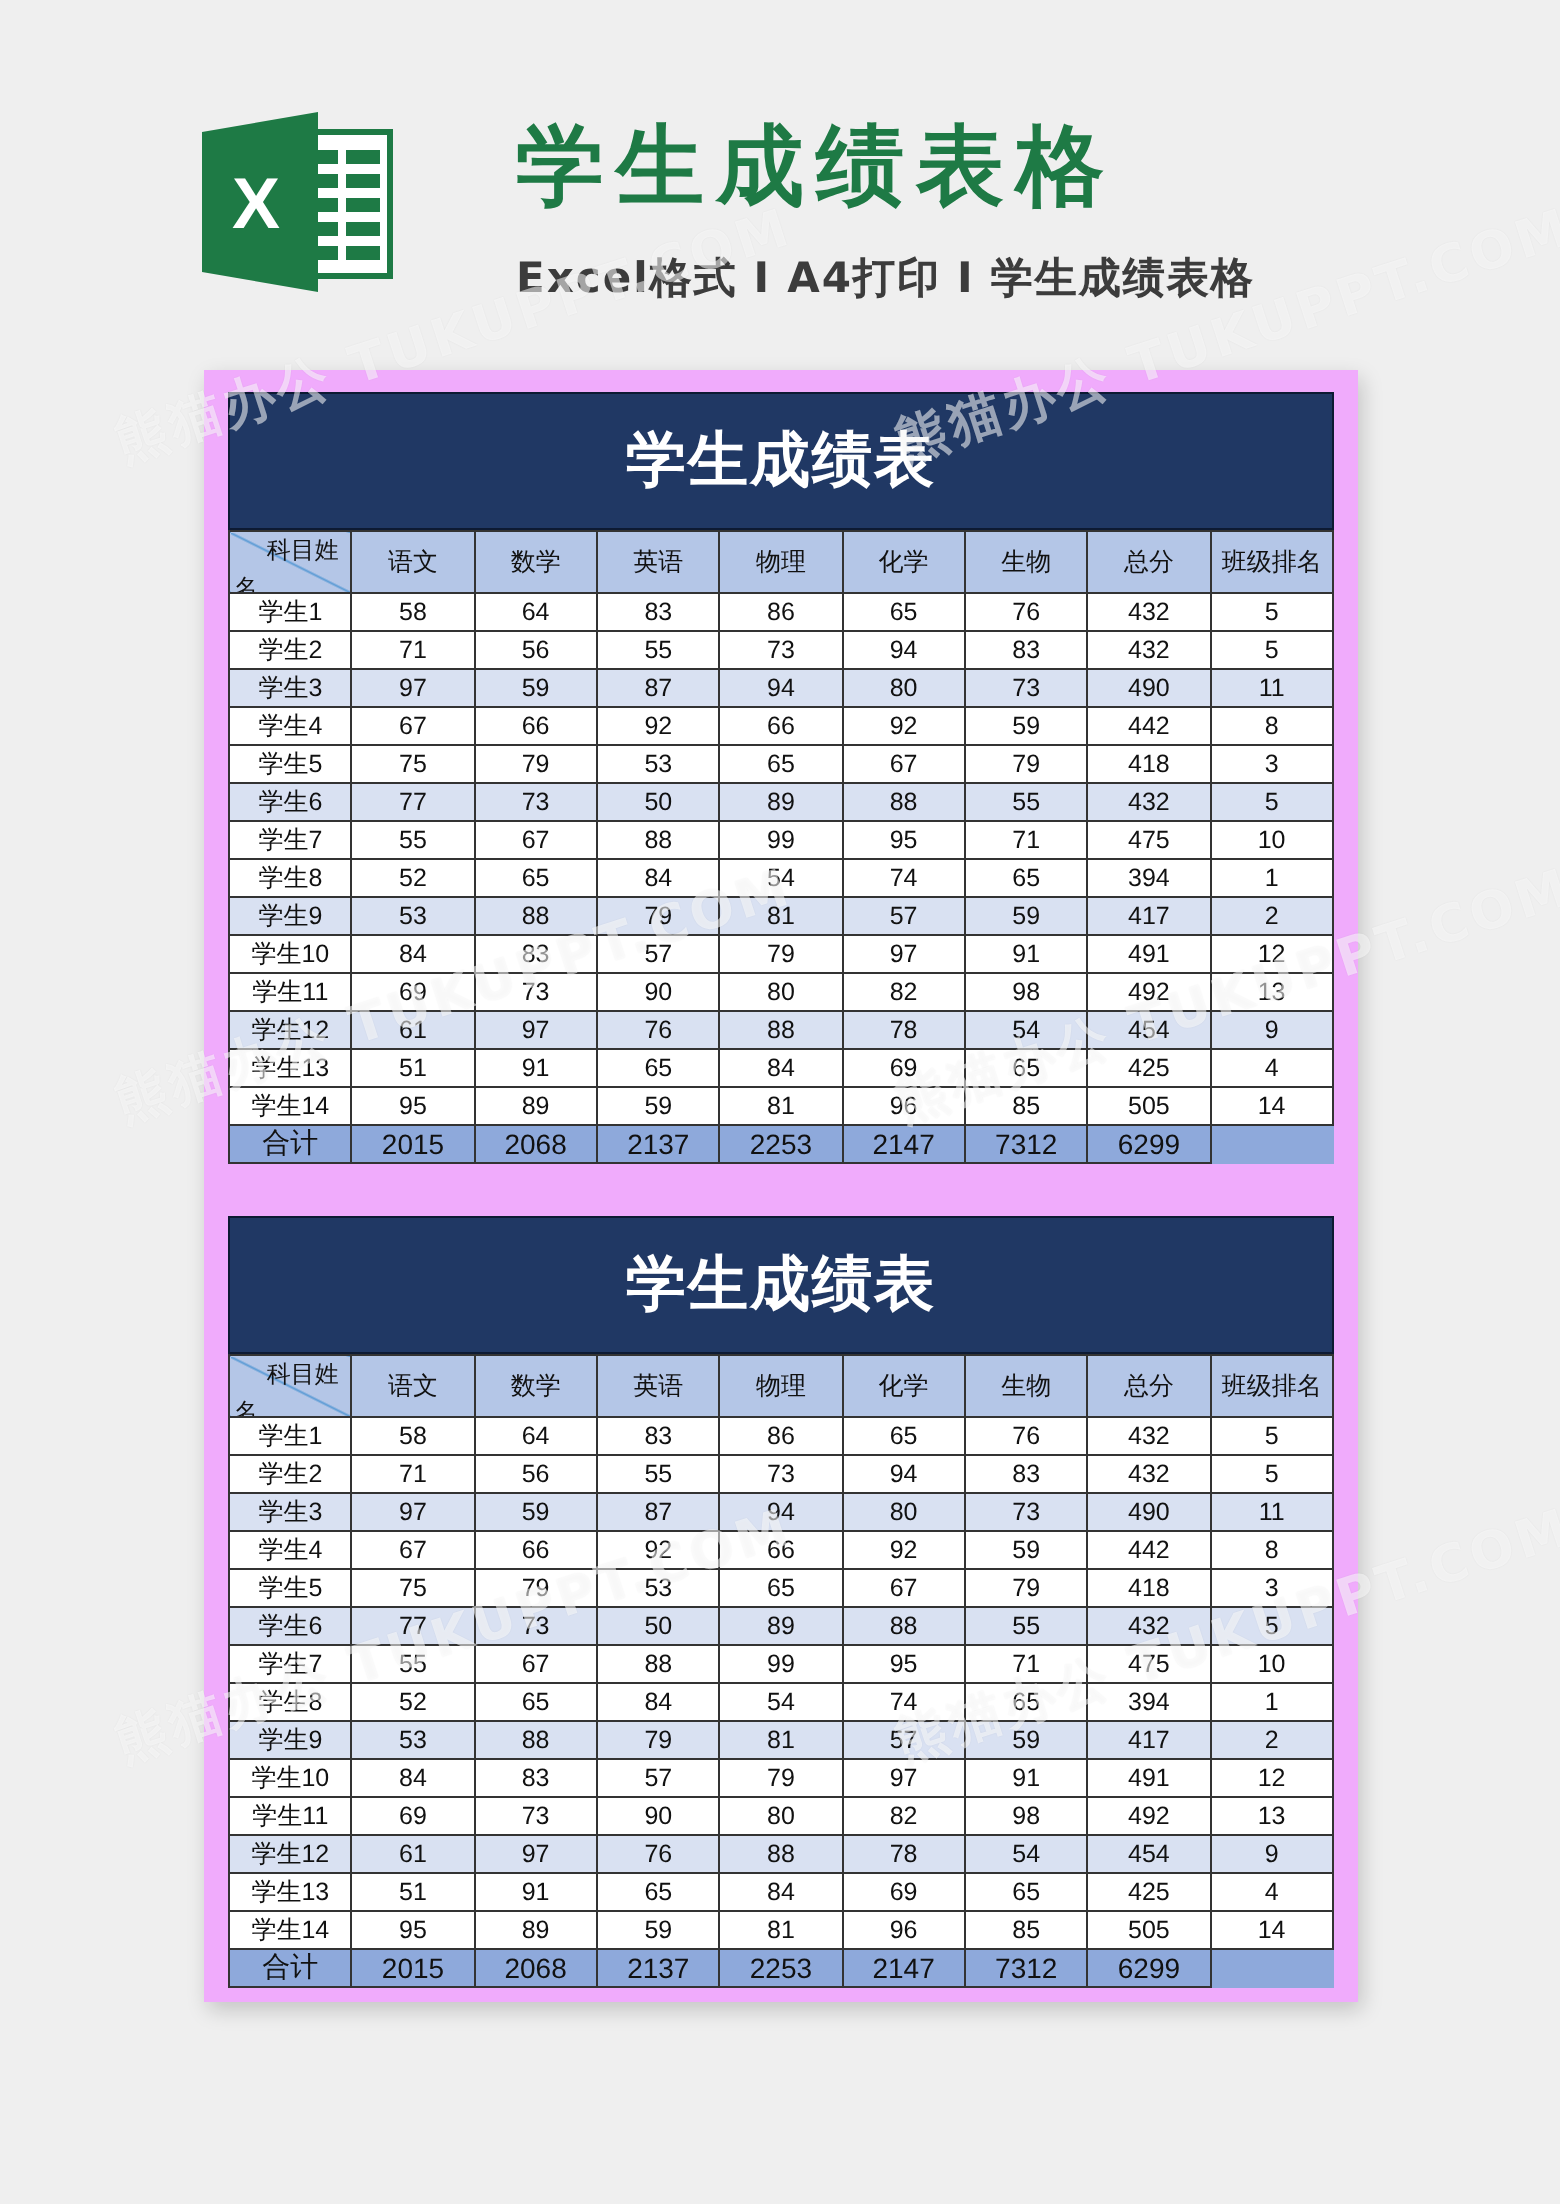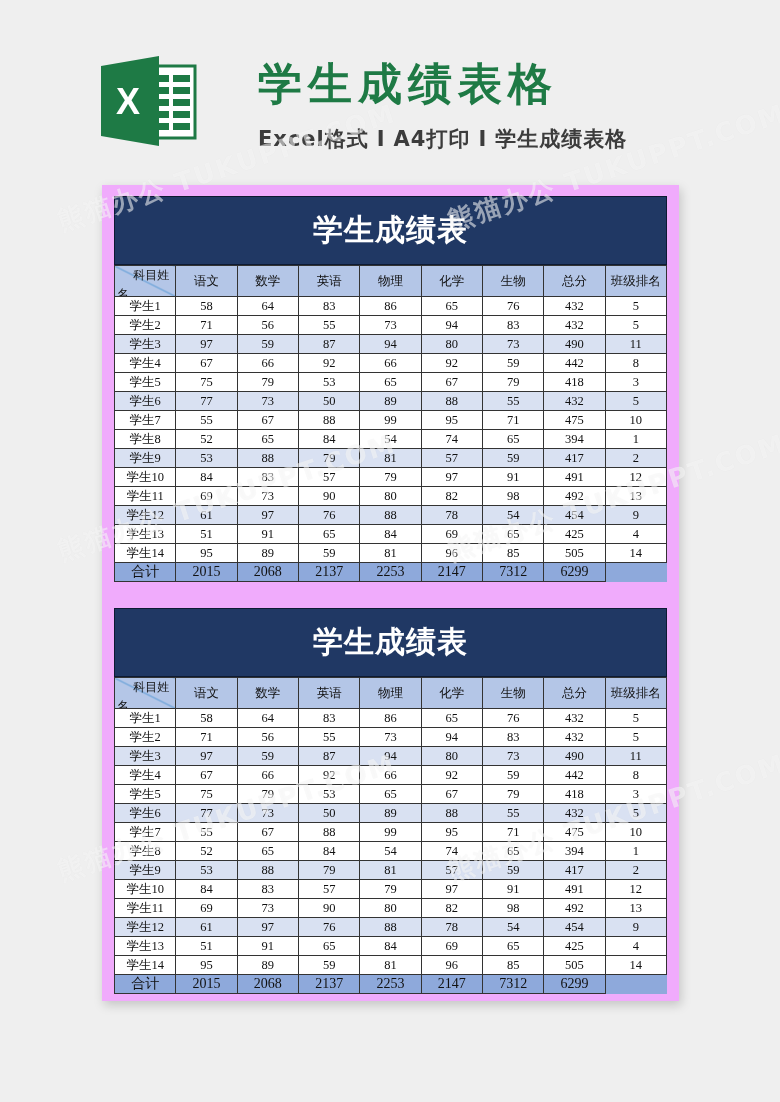--- a/index.html
+++ b/index.html
@@ -50,21 +50,21 @@
     height: 69px;
     background: #203864;
     border: 1px solid #0d1a33;
     color: #ffffff;
     font-size: 30px; font-weight: bold;
     display: flex; align-items: center; justify-content: center;
     letter-spacing: 1px;
   }
   table.grades {
     width: 553px; border-collapse: collapse; table-layout: fixed;
-    font-family: Liberation Serif, serif;
+    font-family: Liberation Sans, sans-serif;
     font-size: 12.5px; color: #111;
   }
   table.grades td, table.grades th {
     border: 1px solid #333;
     text-align: center; vertical-align: middle;
     padding: 0; font-weight: normal;
     overflow: hidden; white-space: nowrap;
   }
   table.grades thead th {
     height: 31px; background: #b4c6e7; font-size: 12.5px;

